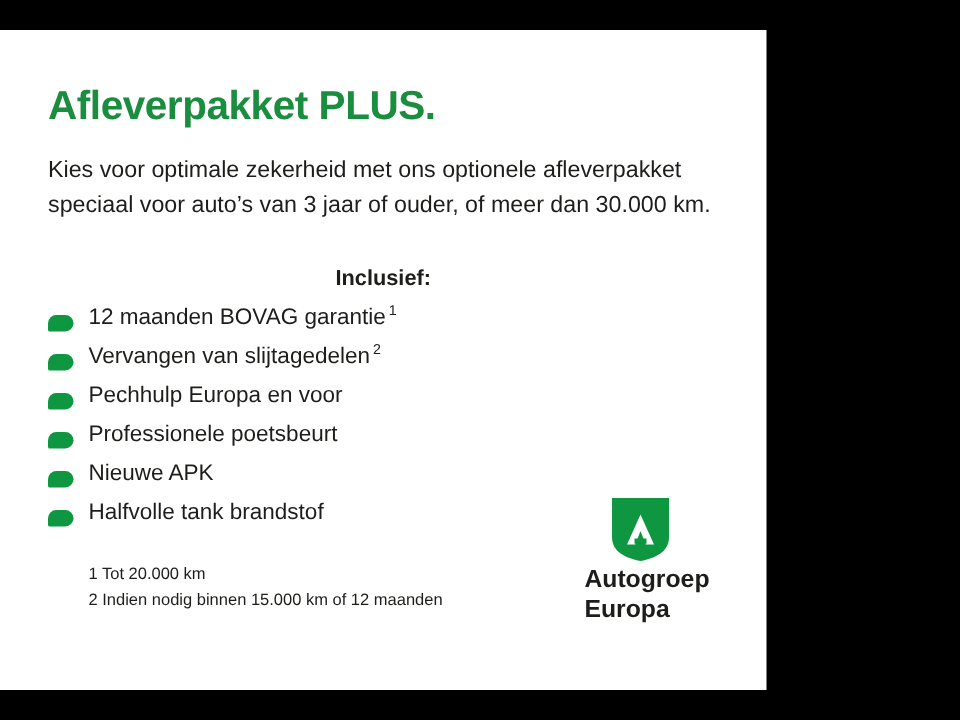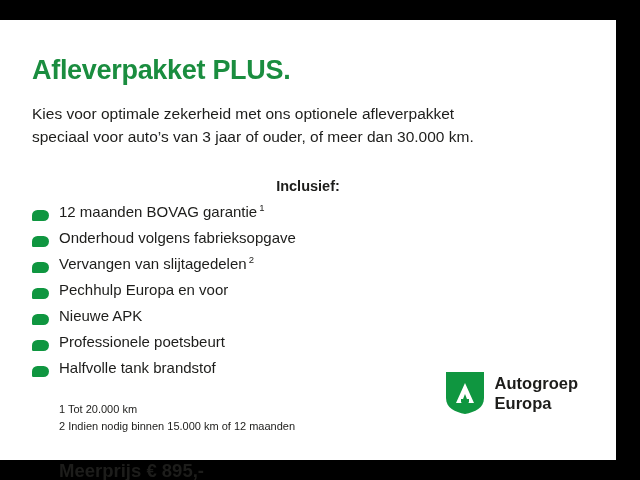--- a/index.html
+++ b/index.html
@@ -10,21 +10,21 @@
     width: 640px;
     height: 480px;
     background: #000000;
     font-family: "Liberation Sans", sans-serif;
     overflow: hidden;
   }
   .page {
     position: absolute;
     left: 0;
     top: 20px;
-    width: 616px;
+    width: 511px;
     height: 440px;
     background: #ffffff;
     box-sizing: border-box;
     padding: 36px 32px 20px 32px;
   }
   .title {
     font-size: 27px;
     font-weight: bold;
     color: #1a8d3f;
     letter-spacing: -0.3px;
@@ -87,20 +87,21 @@
     font-size: 18.5px;
     font-weight: bold;
     color: #1d1d1b;
   }
   .logo {
     position: absolute;
     right: 38px;
     bottom: 44px;
     display: flex;
     align-items: center;
+    flex-direction: column;
   }
   .logo-mark {
     width: 42px;
     height: 46px;
     margin-right: 9px;
     position: relative;
   }
   .logo-text {
     font-size: 16.5px;
     font-weight: bold;
@@ -122,50 +123,45 @@
 
   <div class="incl-label">Inclusief:</div>
 
   <ul class="features">
     <li>
       <span class="bullet"></span>
       <span class="feat-text"><span>12 maanden BOVAG garantie</span><span class="sup">1</span></span>
     </li>
     <li>
       <span class="bullet"></span>
-      <span class="feat-text"><span>Onderhoud volgens fabrieksopgave</span><span class="sup"></span></span>
-    </li>
-    <li>
-      <span class="bullet"></span>
       <span class="feat-text"><span>Vervangen van slijtagedelen</span><span class="sup">2</span></span>
     </li>
     <li>
       <span class="bullet"></span>
       <span class="feat-text"><span>Pechhulp Europa en voor</span><span class="sup"></span></span>
     </li>
     <li>
       <span class="bullet"></span>
-      <span class="feat-text"><span>Nieuwe APK</span><span class="sup"></span></span>
+      <span class="feat-text"><span>Professionele poetsbeurt</span><span class="sup"></span></span>
     </li>
     <li>
       <span class="bullet"></span>
-      <span class="feat-text"><span>Professionele poetsbeurt</span><span class="sup"></span></span>
+      <span class="feat-text"><span>Nieuwe APK</span><span class="sup"></span></span>
     </li>
     <li>
       <span class="bullet"></span>
       <span class="feat-text"><span>Halfvolle tank brandstof</span><span class="sup"></span></span>
     </li>
   </ul>
 
   <div class="footnotes">
     <div>1 Tot 20.000 km</div>
     <div>2 Indien nodig binnen 15.000 km of 12 maanden</div>
   </div>
 
-  <div class="price">Meerprijs € 895,-</div>
 
   <div class="logo">
     <div class="logo-mark">
       <svg width="42" height="46" viewBox="0 0 42 46">
         <path d="M2 2 H40 V28 C40 38 31 42 21 44 C11 42 2 38 2 28 Z" fill="#0f9640"></path>
         <path d="M21 13 L30 33 H24.5 L21 24 L17.5 33 H12 Z" fill="#ffffff"></path>
         <rect x="17" y="29" width="8" height="3.5" fill="#0f9640"></rect>
       </svg>
     </div>
     <div class="logo-text">

